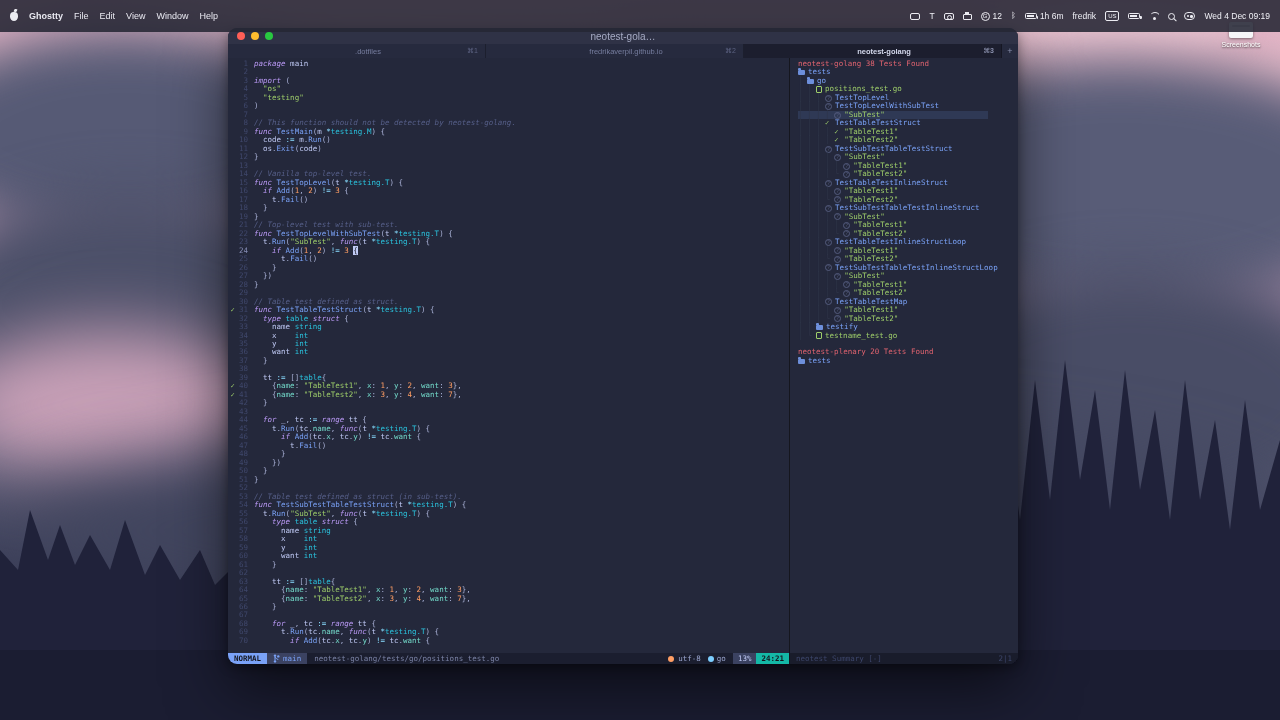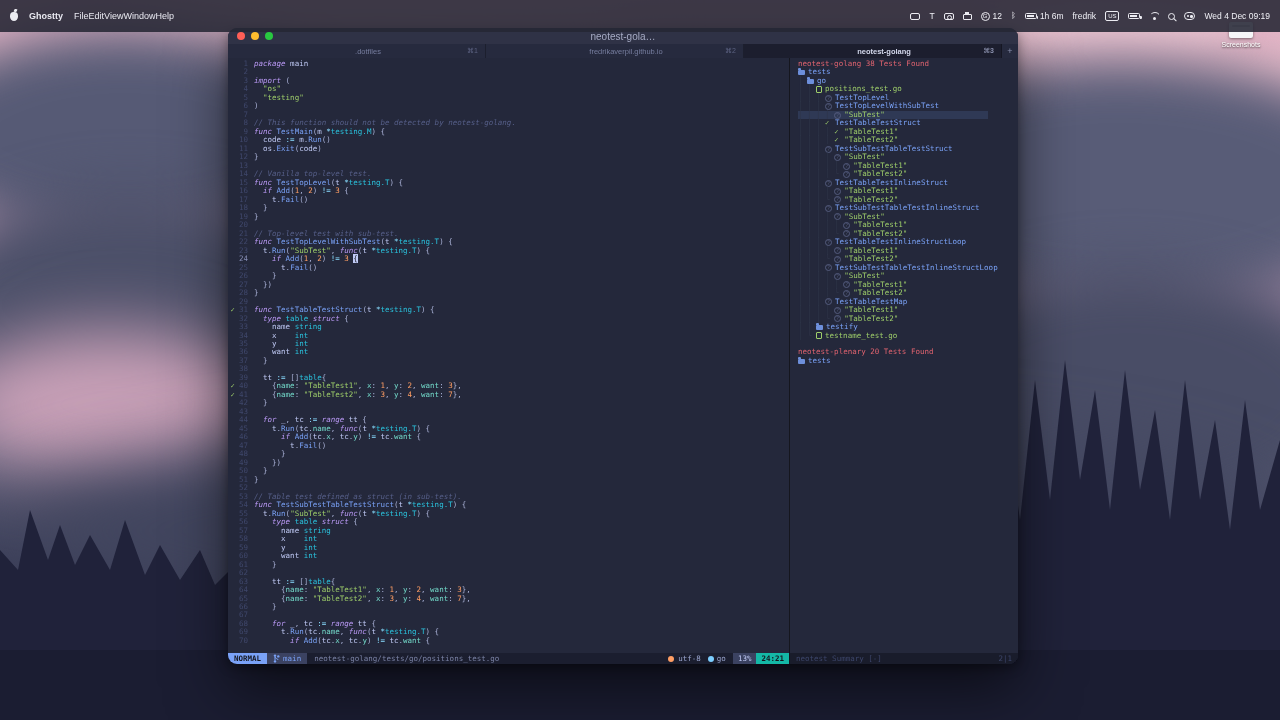--- a/index.html
+++ b/index.html
@@ -141,21 +141,21 @@
   <div class="cloud c8"></div>
   <svg class="trees" viewBox="0 0 1280 400" preserveAspectRatio="none">
     <path fill="#20223a" d="M0,400 L0,230 L18,250 L30,190 L48,240 L60,205 L75,245 L90,215 L110,250 L125,200 L145,255 L160,225 L180,260 L200,230 L215,265 L240,240 L270,272 L310,258 L350,280 L390,262 L430,282 L470,265 L510,285 L550,268 L590,286 L630,270 L670,288 L710,272 L750,290 L790,272 L830,292 L870,275 L900,295 L920,260 L935,300 L950,180 L965,260 L975,140 L990,230 L1005,90 L1020,200 L1035,60 L1050,180 L1065,40 L1080,160 L1095,70 L1110,190 L1125,50 L1140,170 L1155,90 L1170,200 L1185,60 L1200,180 L1215,100 L1230,210 L1245,80 L1260,190 L1280,120 L1280,400 Z"></path>
     <rect x="0" y="330" width="1280" height="70" fill="#1b1d32"></rect>
   </svg>
 </div>
 
 <div class="menubar">
   <span class="apple-logo"></span>
   <span class="menu-item app">Ghostty</span>
-  <span id="menu-items" style="display:flex;">
+  <span id="menu-items" style="display:flex;gap:11px;">
       <span class="menu-item">File</span>
       <span class="menu-item">Edit</span>
       <span class="menu-item">View</span>
       <span class="menu-item">Window</span>
       <span class="menu-item">Help</span>
     </span>
   <span class="mb-status">
     <span class="mi">
         <span class="shape sh-display"></span>
       </span>
@@ -242,30 +242,30 @@
         <div class="eline"><span class="sign"></span><span class="lnum">10</span><span class="code"><span class="tk-v">  code</span><span class="tk-o"> := </span><span class="tk-v">m</span><span class="tk-p">.</span><span class="tk-f">Run</span><span class="tk-p">()</span></span></div>
         <div class="eline"><span class="sign"></span><span class="lnum">11</span><span class="code"><span class="tk-v">  os</span><span class="tk-p">.</span><span class="tk-f">Exit</span><span class="tk-p">(</span><span class="tk-v">code</span><span class="tk-p">)</span></span></div>
         <div class="eline"><span class="sign"></span><span class="lnum">12</span><span class="code"><span class="tk-p">}</span></span></div>
         <div class="eline"><span class="sign"></span><span class="lnum">13</span><span class="code"></span></div>
         <div class="eline"><span class="sign"></span><span class="lnum">14</span><span class="code"><span class="tk-c">// Vanilla top-level test.</span></span></div>
         <div class="eline"><span class="sign"></span><span class="lnum">15</span><span class="code"><span class="tk-k">func</span><span class="tk-f"> TestTopLevel</span><span class="tk-p">(</span><span class="tk-v">t</span><span class="tk-o"> *</span><span class="tk-t">testing.T</span><span class="tk-p">) {</span></span></div>
         <div class="eline"><span class="sign"></span><span class="lnum">16</span><span class="code"><span class="tk-k">  if</span><span class="tk-f"> Add</span><span class="tk-p">(</span><span class="tk-n">1</span><span class="tk-p">, </span><span class="tk-n">2</span><span class="tk-p">)</span><span class="tk-o"> != </span><span class="tk-n">3</span><span class="tk-p"> {</span></span></div>
         <div class="eline"><span class="sign"></span><span class="lnum">17</span><span class="code"><span class="tk-v">    t</span><span class="tk-p">.</span><span class="tk-f">Fail</span><span class="tk-p">()</span></span></div>
         <div class="eline"><span class="sign"></span><span class="lnum">18</span><span class="code"><span class="tk-p">  }</span></span></div>
         <div class="eline"><span class="sign"></span><span class="lnum">19</span><span class="code"><span class="tk-p">}</span></span></div>
-        <div class="eline"><span class="sign"></span><span class="lnum">20</span><span class="code"></span></div>
         <div class="eline"><span class="sign"></span><span class="lnum">21</span><span class="code"><span class="tk-c">// Top-level test with sub-test.</span></span></div>
         <div class="eline"><span class="sign"></span><span class="lnum">22</span><span class="code"><span class="tk-k">func</span><span class="tk-f"> TestTopLevelWithSubTest</span><span class="tk-p">(</span><span class="tk-v">t</span><span class="tk-o"> *</span><span class="tk-t">testing.T</span><span class="tk-p">) {</span></span></div>
         <div class="eline"><span class="sign"></span><span class="lnum">23</span><span class="code"><span class="tk-v">  t</span><span class="tk-p">.</span><span class="tk-f">Run</span><span class="tk-p">(</span><span class="tk-s">"SubTest"</span><span class="tk-p">, </span><span class="tk-k">func</span><span class="tk-p">(</span><span class="tk-v">t</span><span class="tk-o"> *</span><span class="tk-t">testing.T</span><span class="tk-p">) {</span></span></div>
         <div class="eline"><span class="sign"></span><span class="lnum lnum-cur">24</span><span class="code"><span class="tk-k">    if</span><span class="tk-f"> Add</span><span class="tk-p">(</span><span class="tk-n">1</span><span class="tk-p">, </span><span class="tk-n">2</span><span class="tk-p">)</span><span class="tk-o"> != </span><span class="tk-n">3</span><span class="tk-p"> </span><span class="tk-x">{</span></span></div>
         <div class="eline"><span class="sign"></span><span class="lnum">25</span><span class="code"><span class="tk-v">      t</span><span class="tk-p">.</span><span class="tk-f">Fail</span><span class="tk-p">()</span></span></div>
         <div class="eline"><span class="sign"></span><span class="lnum">26</span><span class="code"><span class="tk-p">    }</span></span></div>
         <div class="eline"><span class="sign"></span><span class="lnum">27</span><span class="code"><span class="tk-p">  })</span></span></div>
         <div class="eline"><span class="sign"></span><span class="lnum">28</span><span class="code"><span class="tk-p">}</span></span></div>
         <div class="eline"><span class="sign"></span><span class="lnum">29</span><span class="code"></span></div>
+        <div class="eline"><span class="sign"></span><span class="lnum">30</span><span class="code"><span class="tk-c">// Table test defined as struct.</span></span></div>
         <div class="eline"><span class="sign sign-pass">✓</span><span class="lnum">31</span><span class="code"><span class="tk-k">func</span><span class="tk-f"> TestTableTestStruct</span><span class="tk-p">(</span><span class="tk-v">t</span><span class="tk-o"> *</span><span class="tk-t">testing.T</span><span class="tk-p">) {</span></span></div>
         <div class="eline"><span class="sign"></span><span class="lnum">32</span><span class="code"><span class="tk-k">  type</span><span class="tk-t"> table</span><span class="tk-k"> struct</span><span class="tk-p"> {</span></span></div>
         <div class="eline"><span class="sign"></span><span class="lnum">33</span><span class="code"><span class="tk-v">    name</span><span class="tk-t"> string</span></span></div>
         <div class="eline"><span class="sign"></span><span class="lnum">34</span><span class="code"><span class="tk-v">    x</span><span class="tk-t">    int</span></span></div>
         <div class="eline"><span class="sign"></span><span class="lnum">35</span><span class="code"><span class="tk-v">    y</span><span class="tk-t">    int</span></span></div>
         <div class="eline"><span class="sign"></span><span class="lnum">36</span><span class="code"><span class="tk-v">    want</span><span class="tk-t"> int</span></span></div>
         <div class="eline"><span class="sign"></span><span class="lnum">37</span><span class="code"><span class="tk-p">  }</span></span></div>
         <div class="eline"><span class="sign"></span><span class="lnum">38</span><span class="code"></span></div>
         <div class="eline"><span class="sign"></span><span class="lnum">39</span><span class="code"><span class="tk-v">  tt</span><span class="tk-o"> := </span><span class="tk-p">[]</span><span class="tk-t">table</span><span class="tk-p">{</span></span></div>
         <div class="eline"><span class="sign sign-pass">✓</span><span class="lnum">40</span><span class="code"><span class="tk-p">    {</span><span class="tk-d">name</span><span class="tk-p">: </span><span class="tk-s">"TableTest1"</span><span class="tk-p">, </span><span class="tk-d">x</span><span class="tk-p">: </span><span class="tk-n">1</span><span class="tk-p">, </span><span class="tk-d">y</span><span class="tk-p">: </span><span class="tk-n">2</span><span class="tk-p">, </span><span class="tk-d">want</span><span class="tk-p">: </span><span class="tk-n">3</span><span class="tk-p">},</span></span></div>

